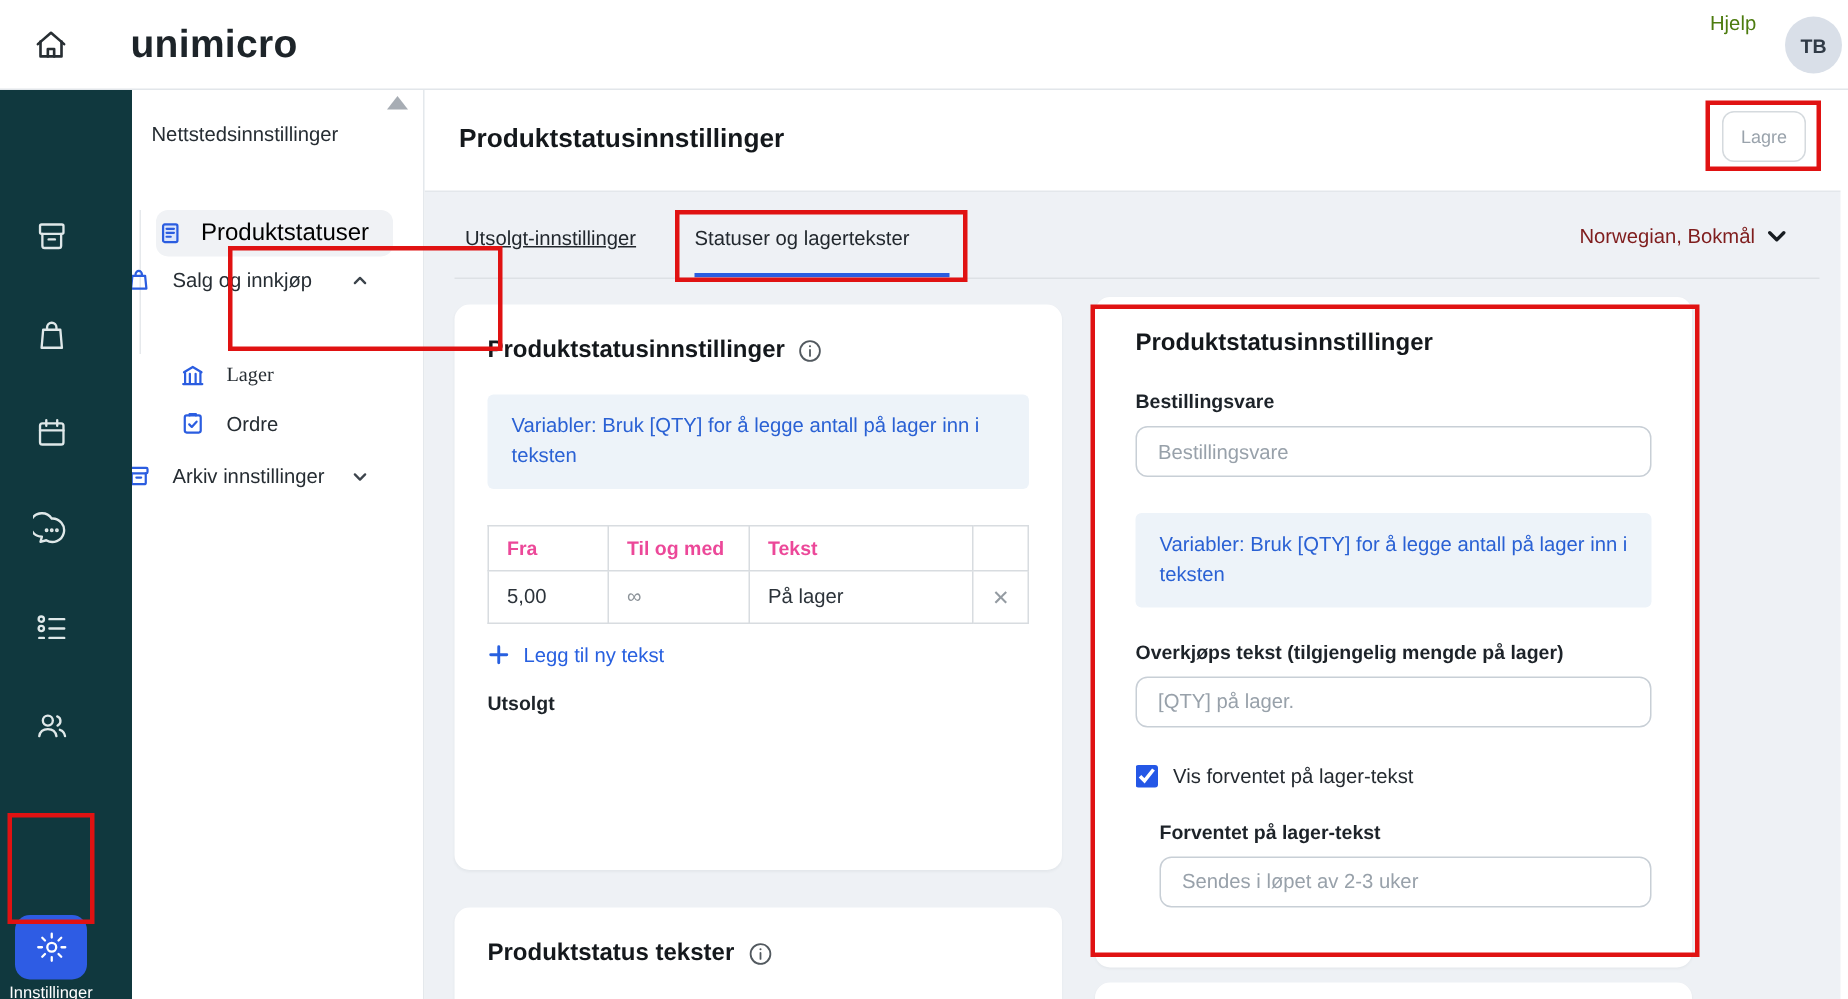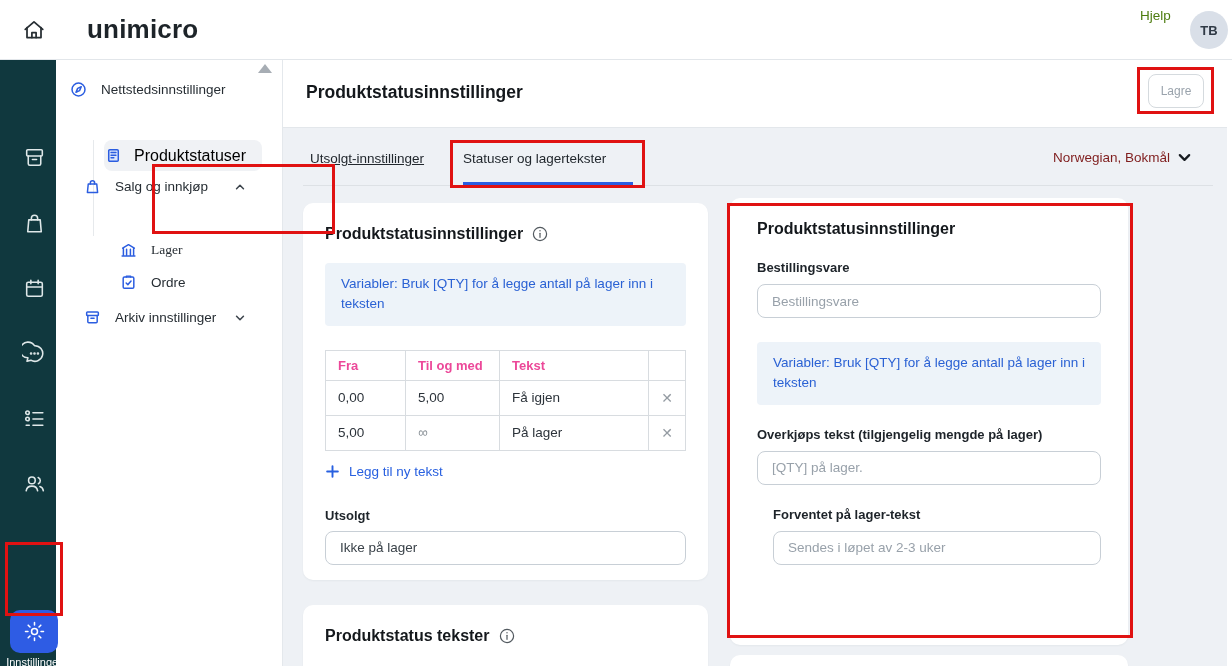--- a/index.html
+++ b/index.html
@@ -11,21 +11,21 @@
   #topbar { position:absolute; left:0; top:0; width:1232px; height:60px; background:#fff;
     border-bottom:1px solid #e2e6ea; z-index:5; }
   .home-btn { position:absolute; left:20px; top:16px; width:28px; height:28px; cursor:pointer; }
   .logo { position:absolute; left:87px; top:14px; font-size:26px; font-weight:700; color:#1d2429; letter-spacing:.2px; }
   .help-link { position:absolute; left:1140px; top:8px; font-size:13.5px; color:#4d7c0f; cursor:pointer; }
   .avatar { position:absolute; left:1190px; top:11px; width:38px; height:38px; border-radius:50%;
     background:#d9dfe8; color:#303a46; font-size:13px; font-weight:600;
     display:flex; align-items:center; justify-content:center; cursor:pointer; }
 
   
-  #primary-sidebar { position:absolute; left:0; top:60px; width:56px; height:606px; background:#10383e; z-index:4; }
+  #primary-sidebar { position:absolute; left:0; top:60px; width:88px; height:606px; background:#10383e; z-index:4; }
   .psb-btn { position:absolute; left:14px; width:40px; height:40px; display:flex; align-items:center;
     justify-content:center; cursor:pointer; }
   .settings-btn { position:absolute; left:10px; top:550px; width:48px; height:43px; background:#2e5ce4;
     border-radius:10px; display:flex; align-items:center; justify-content:center; cursor:pointer; }
   .settings-label { position:absolute; left:0; top:596px; width:68px; text-align:center;
     font-size:11px; color:#fff; }
 
   
   #secondary-sidebar { position:absolute; left:68px; top:60px; width:215px; height:606px; background:#fff;
     border-right:1px solid #e4e8ec; z-index:3; }
@@ -69,21 +69,21 @@
   .ranges th { border:1px solid #d8dce0; text-align:left; font-size:13px; font-weight:700;
     color:#ec4899; padding:7px 12px; }
   .ranges td { border:1px solid #d8dce0; font-size:13.5px; color:#2c333a; padding:9px 12px; }
   .ranges .c-fra { width:80px; } .ranges .c-til { width:94px; } .ranges .c-del { width:29px; text-align:center; }
   .ranges td.inf { color:#8b9298; }
   .del-btn { color:#949ba2; font-size:14px; cursor:pointer; background:none; border:none;
     font-family:"Liberation Sans", sans-serif; }
 
   .add-link { margin-top:13px; display:flex; align-items:center; gap:9px; color:#2860e0;
     font-size:13.5px; cursor:pointer; width:fit-content; }
-  .field-label { margin-top:29px; font-size:13px; font-weight:700; color:#1d2329; }
+  .field-label { margin-top:17px; font-size:13px; font-weight:700; color:#1d2329; }
   .text-input { margin-top:8px; width:100%; height:34px; border:1px solid #c8cfd6; border-radius:8px;
     padding:0 14px; font-size:13.5px; color:#3a4249; font-family:"Liberation Sans", sans-serif;
     background:#fff; outline:none; }
   .text-input::placeholder { color:#98a1aa; }
 
   #card-order .field-label { margin-top:22px; }
   #card-order .text-input { margin-top:9px; }
   #card-order .info-box { margin-top:24px; }
   .checkbox-row { margin-top:25px; display:flex; align-items:center; gap:10px; }
   .checkbox-row input { width:15px; height:15px; accent-color:#2457e6; cursor:pointer; }
@@ -277,43 +277,36 @@
         <thead>
           <tr>
             <th class="c-fra">Fra</th>
             <th class="c-til">Til og med</th>
             <th>Tekst</th>
             <th class="c-del"></th>
           </tr>
         </thead>
         <tbody>
           <tr>
-            <td>0,00</td>
-            <td>5,00</td>
-            <td>Få igjen</td>
-            <td class="c-del"><button class="del-btn">✕</button></td>
-          </tr>
-          <tr>
             <td>5,00</td>
             <td class="inf">∞</td>
             <td>På lager</td>
             <td class="c-del"><button class="del-btn">✕</button></td>
           </tr>
         </tbody>
       </table>
 
       <div class="add-link">
         <svg width="15" height="15" viewBox="0 0 14 14" fill="none" stroke="#2860e0" stroke-width="1.8" stroke-linecap="round">
             <path d="M7 2v10M2 7h10"></path>
           </svg>
         <span>Legg til ny tekst</span>
       </div>
 
       <div class="field-label">Utsolgt</div>
-      <input class="text-input" type="text" value="Ikke på lager" style="">
     </section>
 
     <section class="card" id="card-texts">
       <div class="card-heading">
         <span>Produktstatus tekster</span>
         <svg width="16" height="16" viewBox="0 0 16 16" fill="none" stroke="#52595f" stroke-width="1.2" stroke-linecap="round">
             <circle cx="8" cy="8" r="6.6"></circle>
             <path d="M8 7.3v4"></path>
             <circle cx="8" cy="4.8" r="0.7" fill="#52595f" stroke="none"></circle>
           </svg>
@@ -326,20 +319,24 @@
       </div>
 
       <div class="field-label">Bestillingsvare</div>
       <input class="text-input" type="text" placeholder="Bestillingsvare" style="">
 
       <div class="info-box">Variabler: Bruk [QTY] for å legge antall på lager inn i teksten</div>
 
       <div class="field-label">Overkjøps tekst (tilgjengelig mengde på lager)</div>
       <input class="text-input" type="text" placeholder="[QTY] på lager." style="">
 
+      <div class="checkbox-row">
+        <input type="checkbox" checked="checked" style="">
+        <span class="lbl">Vis forventet på lager-tekst</span>
+      </div>
 
       <div class="sub-block">
         <div class="field-label">Forventet på lager-tekst</div>
         <input class="text-input" type="text" placeholder="Sendes i løpet av 2-3 uker" style="">
       </div>
     </section>
 
     <section class="card" id="card-next"></section>
 
     <div class="annotation" id="ann-card"></div>

